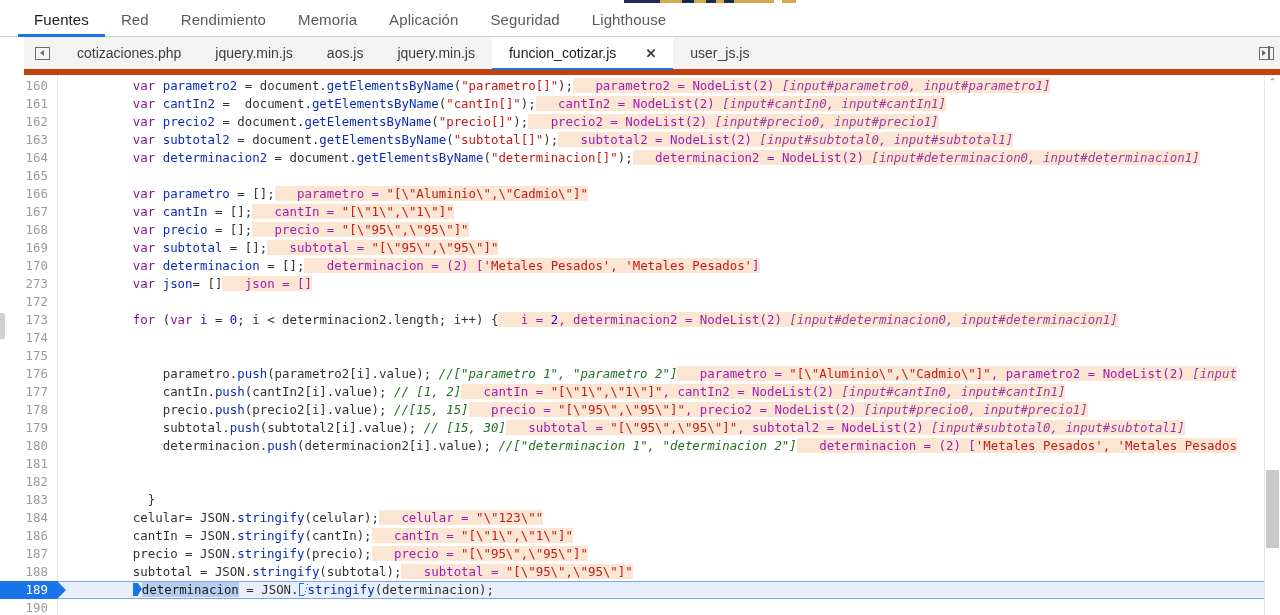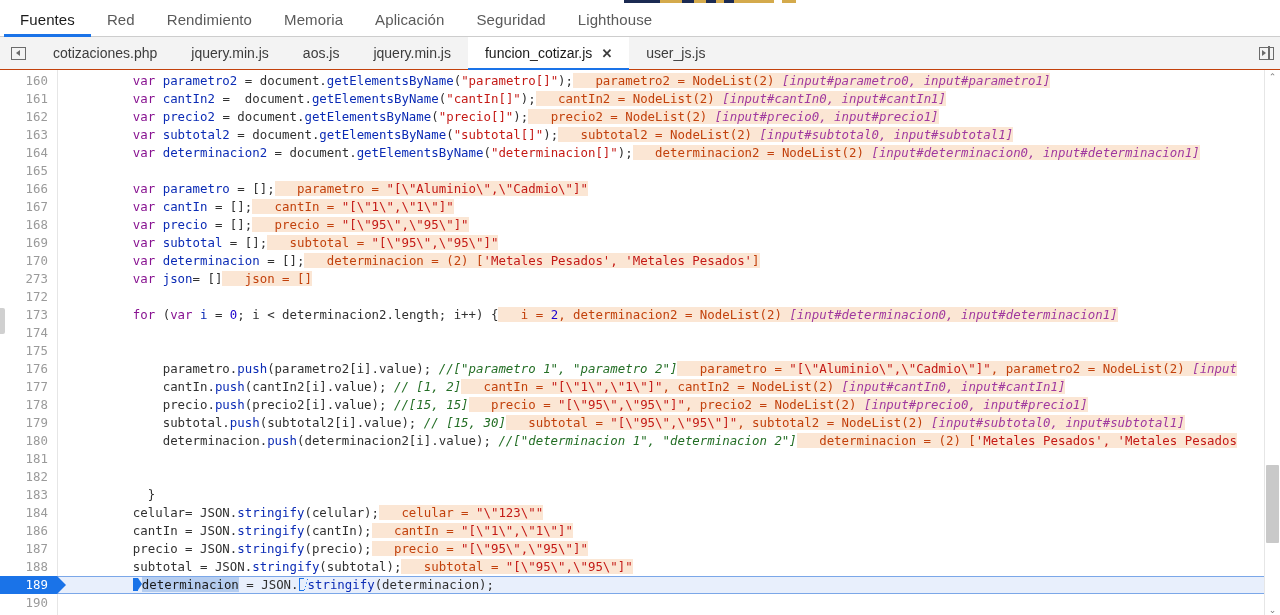--- a/index.html
+++ b/index.html
@@ -44,21 +44,21 @@
     height: 612px;
     background: #ffffff;
   }
   .panel-tabs {
     position: relative;
     height: 33px;
     background: #ffffff;
     border-bottom: 1px solid #cdcdcd;
     display: flex;
     align-items: stretch;
-    padding-left: 4px;
+    padding-left: 18px;
   }
   .panel-tab {
     display: flex;
     align-items: center;
     padding: 0 16px;
     font-size: 15px;
     color: #5a5a5a;
     letter-spacing: 0.1px;
     cursor: default;
     position: relative;
@@ -73,23 +73,24 @@
     left: 0; right: 0; bottom: -1px;
     height: 3px;
     background: #1a73e8;
   }
 
   
   .file-tabs {
     position: relative;
     height: 32px;
     background: #f3f3f3;
-    border-bottom: 1px solid #c2410c;
+    border-bottom: 6px solid #c2410c;
     display: flex;
     align-items: stretch;
+    margin-left: 24px;
   }
   .nav-toggle {
     width: 36px;
     display: flex;
     align-items: center;
     justify-content: center;
     flex: 0 0 36px;
   }
   .nav-toggle .glyph,
   .right-toggle .glyph {
@@ -142,20 +143,21 @@
     padding: 0 17px;
     font-size: 14px;
     color: #3c3c3c;
     position: relative;
     white-space: nowrap;
     cursor: default;
   }
   .file-tab.active {
     background: #ffffff;
     color: #1a1a1a;
+    gap: 20px;
   }
   .file-tab.active::after {
     content: "";
     position: absolute;
     left: 0; right: 0; bottom: -1px;
     height: 2px;
     background: #1a73e8;
   }
   .file-tab .close-x {
     margin-left: 9px;
@@ -246,21 +248,21 @@
   .num  { color: #1c00cf; }
   .com  { color: #236e25; font-style: italic; }
 
   
   .anno {
     background: #fbe6d4;
     color: #5b3a8e;
   }
   .anno .anum  { color: #1c00cf; }
   .anno .astr  { color: #c41a16; }
-  .anno .aplain{ color: #c2410c; }
+  .anno .aplain{ color: #a21caf; }
   .anno .asel  { color: #a0399f; font-style: italic; }
 
   
   .sel {
     background: #b5cdf0;
     color: #1a1a1a;
   }
   .bmark {
     display: inline-block;
     width: 9px;

